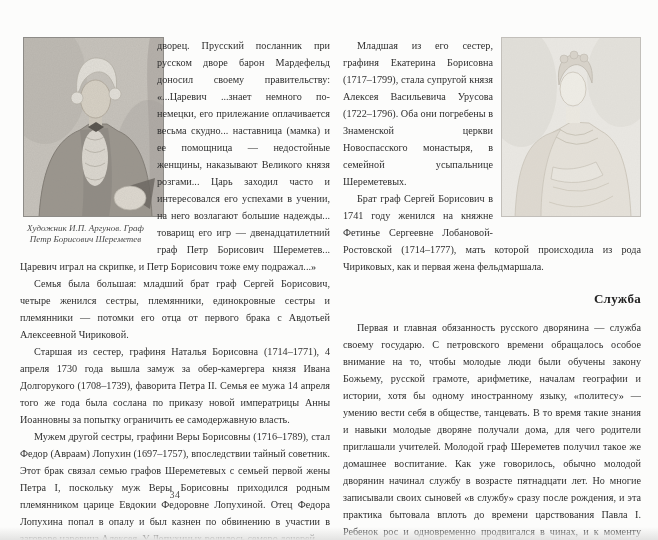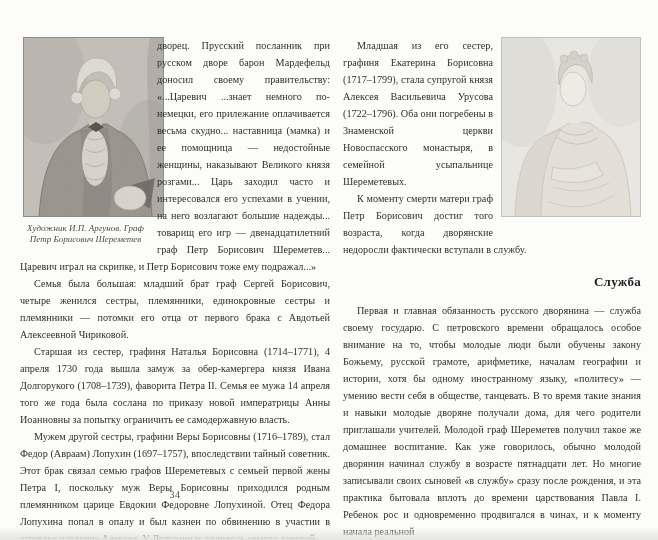--- a/index.html
+++ b/index.html
@@ -109,21 +109,21 @@
           <circle cx="73" cy="18" r="4" fill="#d8d3ca" stroke="#b9b3a8" stroke-width="0.5"></circle>
           <circle cx="83" cy="21" r="4" fill="#d8d3ca" stroke="#b9b3a8" stroke-width="0.5"></circle>
           <path d="M52,150 q30,10 56,-4 M48,165 q34,12 64,-6" fill="none" stroke="#cfc9bd" stroke-width="0.9"></path>
           <rect width="140" height="180" filter="url(#grainR)"></rect>
           <rect x="0.5" y="0.5" width="139" height="179" fill="none" stroke="#c2bfba"></rect>
         </svg>
       </span>
     </div>
 
     <p class="body">Младшая из его сестер, графиня Екатерина Борисовна (1717–1799), стала супругой князя Алексея Васильевича Урусова (1722–1796). Оба они погребены в Знаменской церкви Новоспасского монастыря, в семейной усыпальнице Шереметевых.</p>
-    <p class="body">К моменту смерти матери граф Петр Борисович достиг того возраста, когда дворянские недоросли фактически вступали в службу.</p>
+    <p class="body">Брат граф Сергей Борисович в 1741 году женился на княжне Фетинье Сергеевне Лобановой-Ростовской (1714–1777), мать которой происходила из рода Чириковых, как и первая жена фельдмаршала.</p>
 
     <h2 class="section-heading">Служба</h2>
 
     <p class="body">Первая и главная обязанность русского дворянина — служба своему государю. С петровского времени обращалось особое внимание на то, чтобы молодые люди были обучены закону Божьему, русской грамоте, арифметике, началам географии и истории, хотя бы одному иностранному языку, «политесу» — умению вести себя в обществе, танцевать. В то время такие знания и навыки молодые дворяне получали дома, для чего родители приглашали учителей. Молодой граф Шереметев получил такое же домашнее воспитание. Как уже говорилось, обычно молодой дворянин начинал службу в возрасте пятнадцати лет. Но многие записывали своих сыновей «в службу» сразу после рождения, и эта практика бытовала вплоть до времени царствования Павла I. Ребенок рос и одновременно продвигался в чинах, и к моменту начала реальной</p>
 
   </div>
 
   <div class="scan-bottom-edge"></div>
 </div>
 

